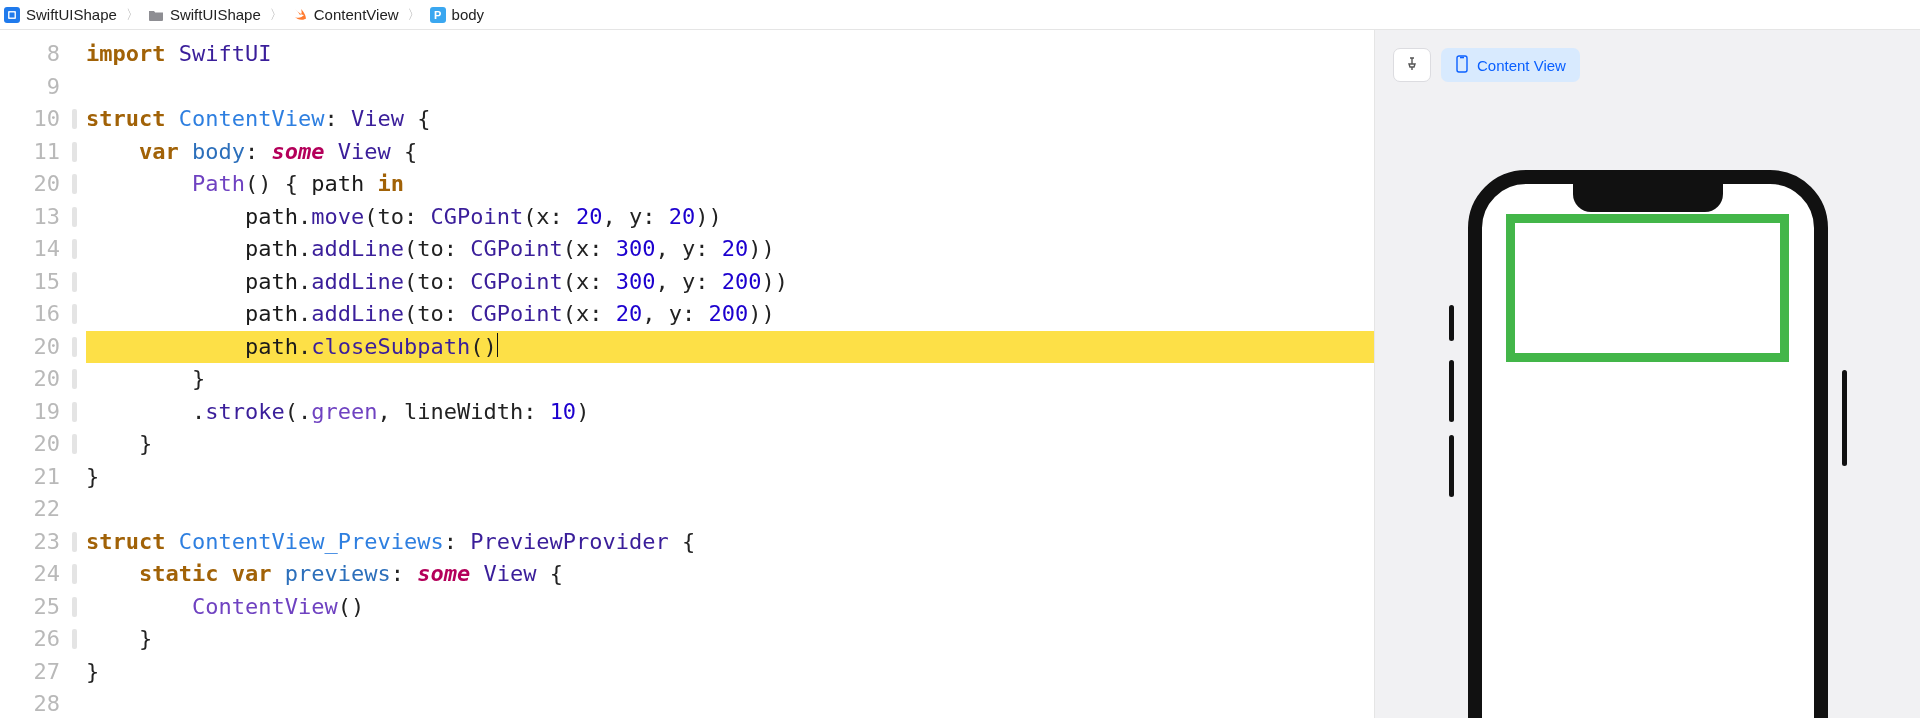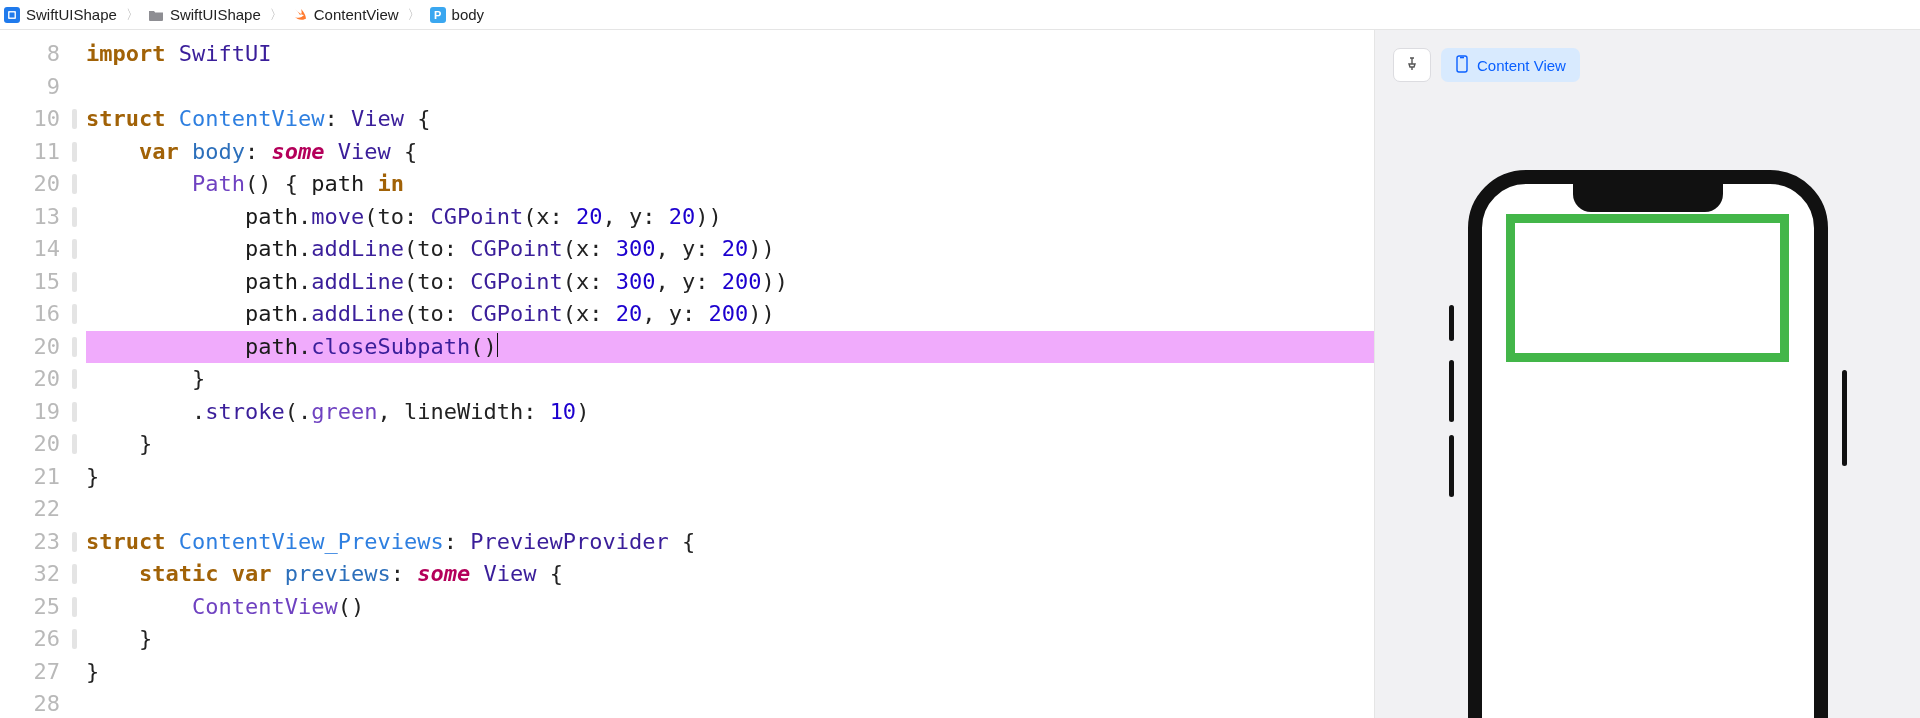--- a/index.html
+++ b/index.html
@@ -59,21 +59,21 @@
   .foldbar { width: 10px; flex-shrink: 0; }
   .foldbar div { height: 32.5px; position: relative; }
   .foldbar .mark::before {
     content: "";
     position: absolute; left: 2px; top: 6px;
     width: 5px; height: 20px;
     background: #e4e4e4; border-radius: 2px;
   }
   .code { flex: 1; white-space: pre; overflow: hidden; padding-left: 6px; }
   .code .row { height: 32.5px; }
-  .code .row.hl { background: #f0abfc; }
+  .code .row.hl { background: #fde047; }
   .code .cursor {
     display: inline-block; width: 0;
     border-right: 1.5px solid #111; height: 24px;
     vertical-align: -3px;
   }
 
   
   .kw   { color: #a16207; font-weight: 600; }
   .kw2  { color: #b4005a; font-weight: 600; font-style: italic; }
   .type { color: #3a1e9a; }
@@ -197,21 +197,21 @@
           <div>14</div>
           <div>15</div>
           <div>16</div>
           <div>20</div>
           <div>20</div>
           <div>19</div>
           <div>20</div>
           <div>21</div>
           <div>22</div>
           <div>23</div>
-          <div>32</div>
+          <div>24</div>
           <div>25</div>
           <div>26</div>
           <div>27</div>
           <div>28</div>
         </div>
       <div class="foldbar" id="foldbar">
           <div></div>
           <div></div>
           <div class="mark"></div>
           <div class="mark"></div>

